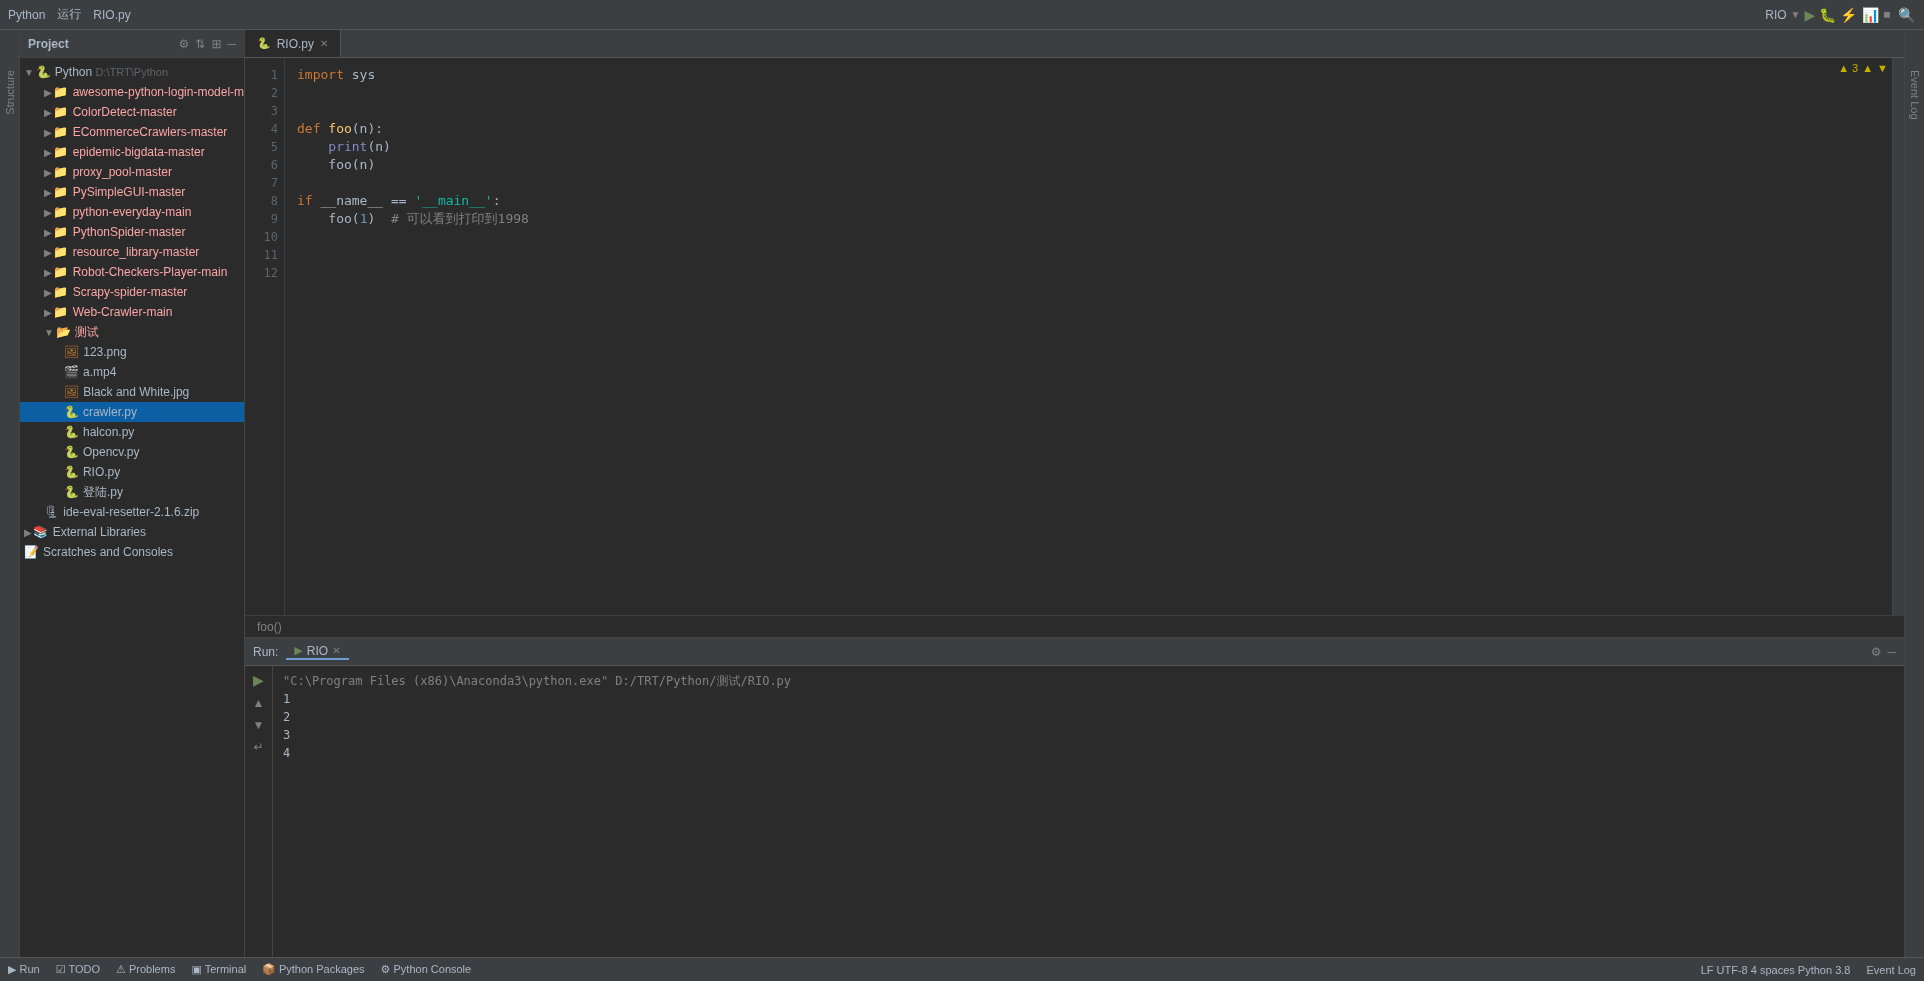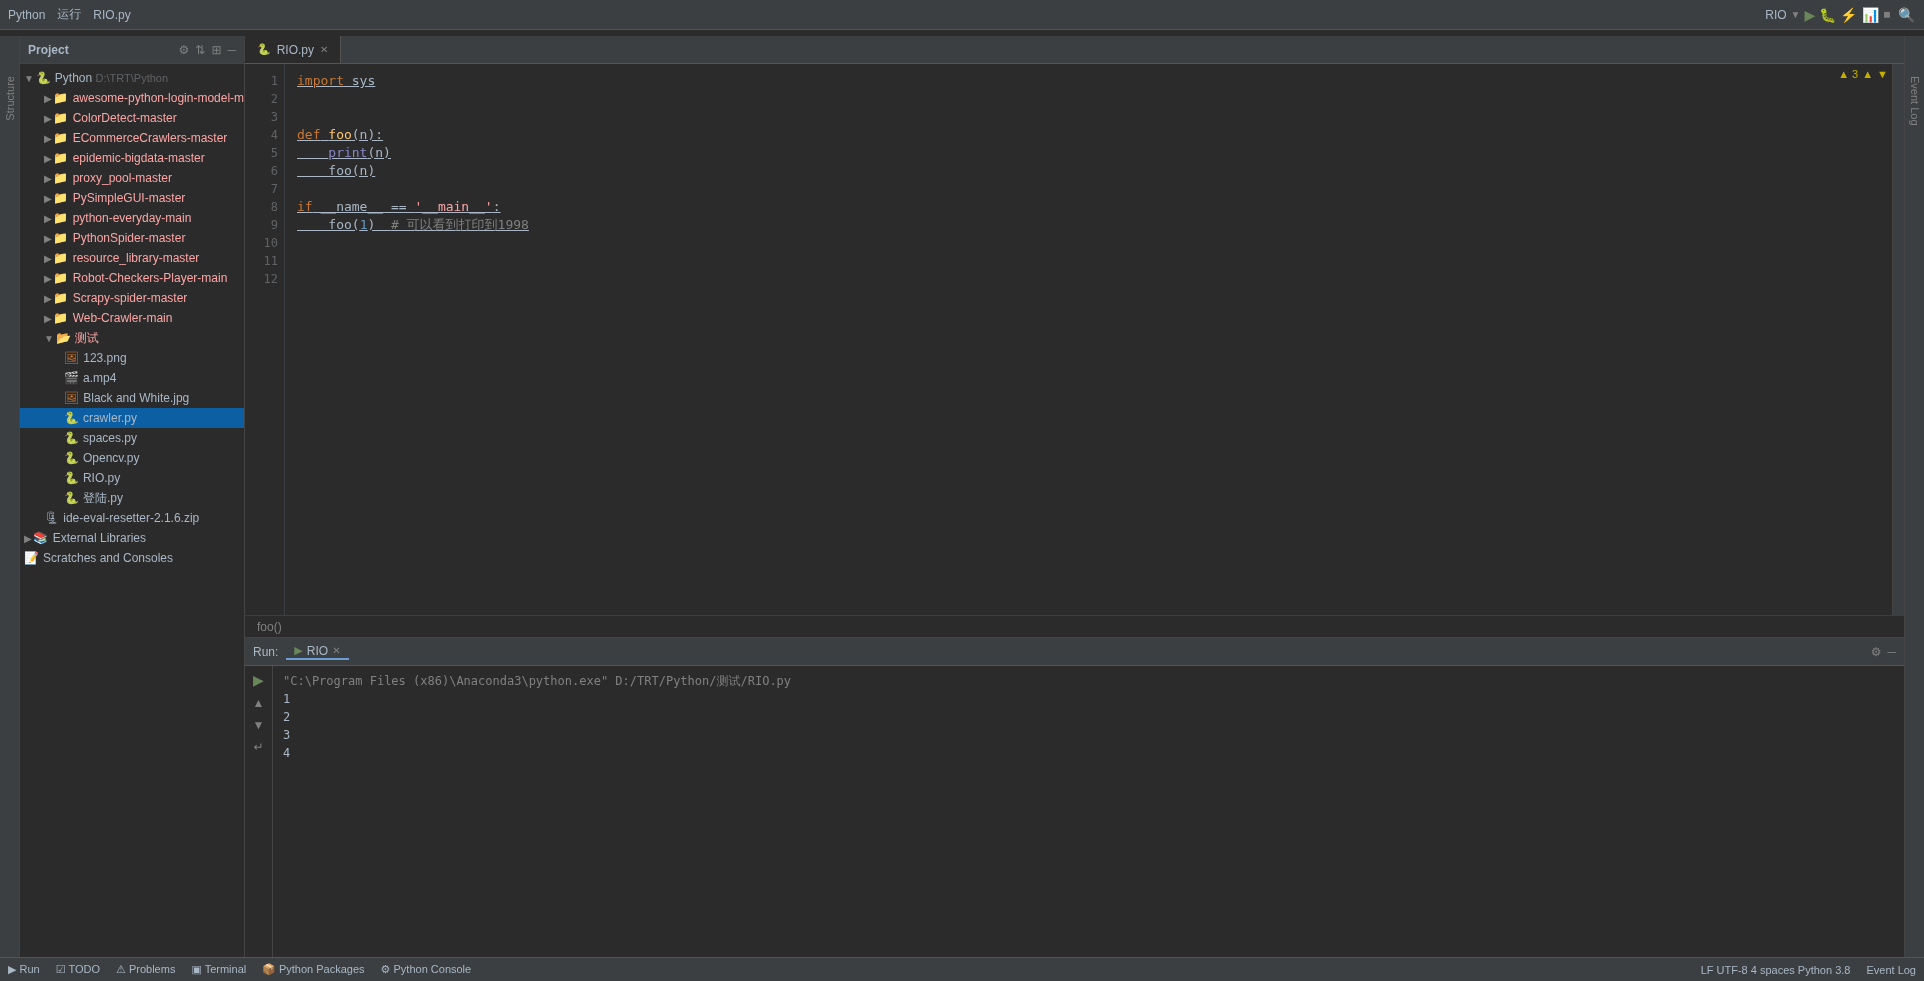--- a/index.html
+++ b/index.html
@@ -48,21 +48,20 @@
       background: none;
       border: none;
     }
     .run-btn-green { color: #6a8759; }
 
     
     .main-layout {
       display: flex;
       flex: 1;
       overflow: hidden;
-      margin-top: 6px;
     }
 
     
     .project-panel {
       width: 225px;
       background: #2b2b2b;
       border-right: 1px solid #444;
       display: flex;
       flex-direction: column;
       flex-shrink: 0;
@@ -177,25 +176,24 @@
       padding: 8px 12px;
       font-family: 'Consolas', monospace;
       font-size: 13px;
       line-height: 18px;
       overflow: auto;
       color: #a9b7c6;
     }
     .code-line {
       white-space: pre;
       height: 18px;
-      text-decoration: underline;
     }
     .kw { color: #cc7832; }
     .fn { color: #ffc66d; }
-    .str { color: #fca5a5; }
+    .str { color: #14b8a6; }
     .num { color: #6897bb; }
     .cmt { color: #808080; }
     .builtin { color: #8888c6; }
 
     
     .bottom-panel {
       height: 320px;
       background: #2b2b2b;
       border-top: 1px solid #444;
       display: flex;
@@ -501,21 +499,21 @@
         <span class="label">Black and White.jpg</span>
       </div>
 
       <div class="tree-item selected" style="padding-left:44px;">
         <span class="icon" style="color:#4ec9b0;">🐍</span>
         <span class="label py">crawler.py</span>
       </div>
 
       <div class="tree-item" style="padding-left:44px;">
         <span class="icon" style="color:#4ec9b0;">🐍</span>
-        <span class="label py">spaces.py</span>
+        <span class="label py">halcon.py</span>
       </div>
 
       <div class="tree-item" style="padding-left:44px;">
         <span class="icon" style="color:#4ec9b0;">🐍</span>
         <span class="label py">Opencv.py</span>
       </div>
 
       <div class="tree-item" style="padding-left:44px;">
         <span class="icon" style="color:#4ec9b0;">🐍</span>
         <span class="label py">RIO.py</span>

